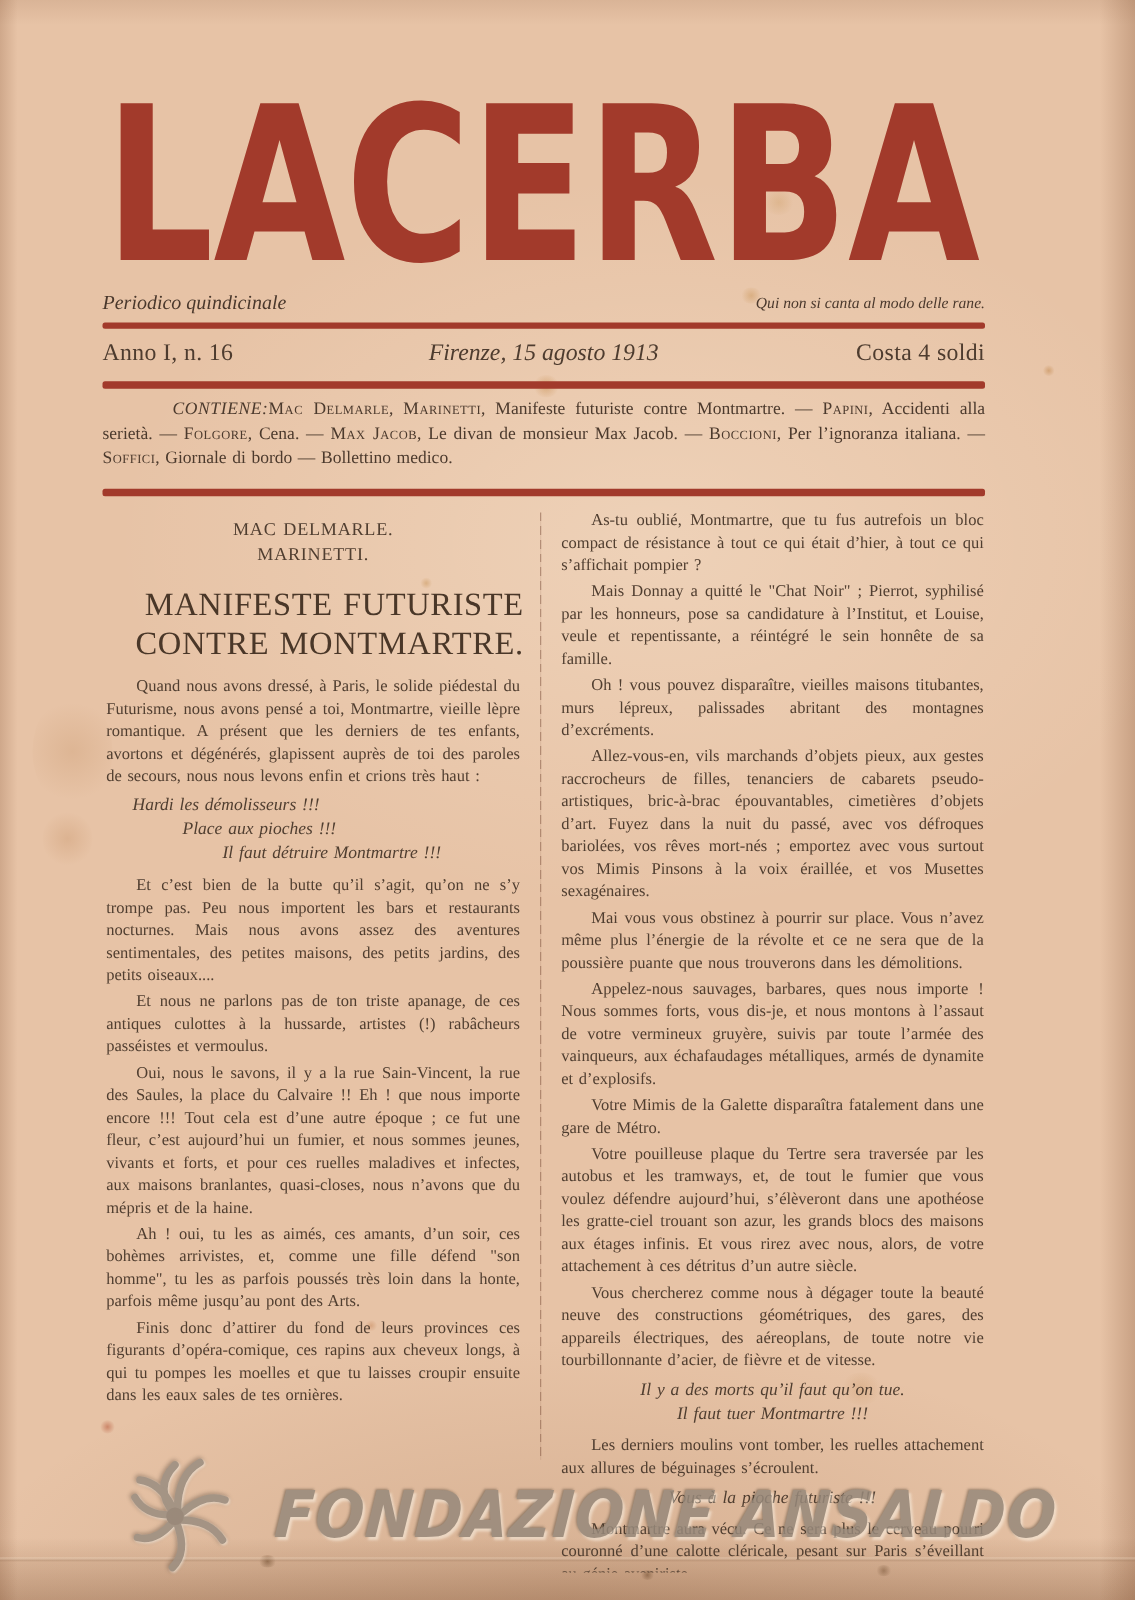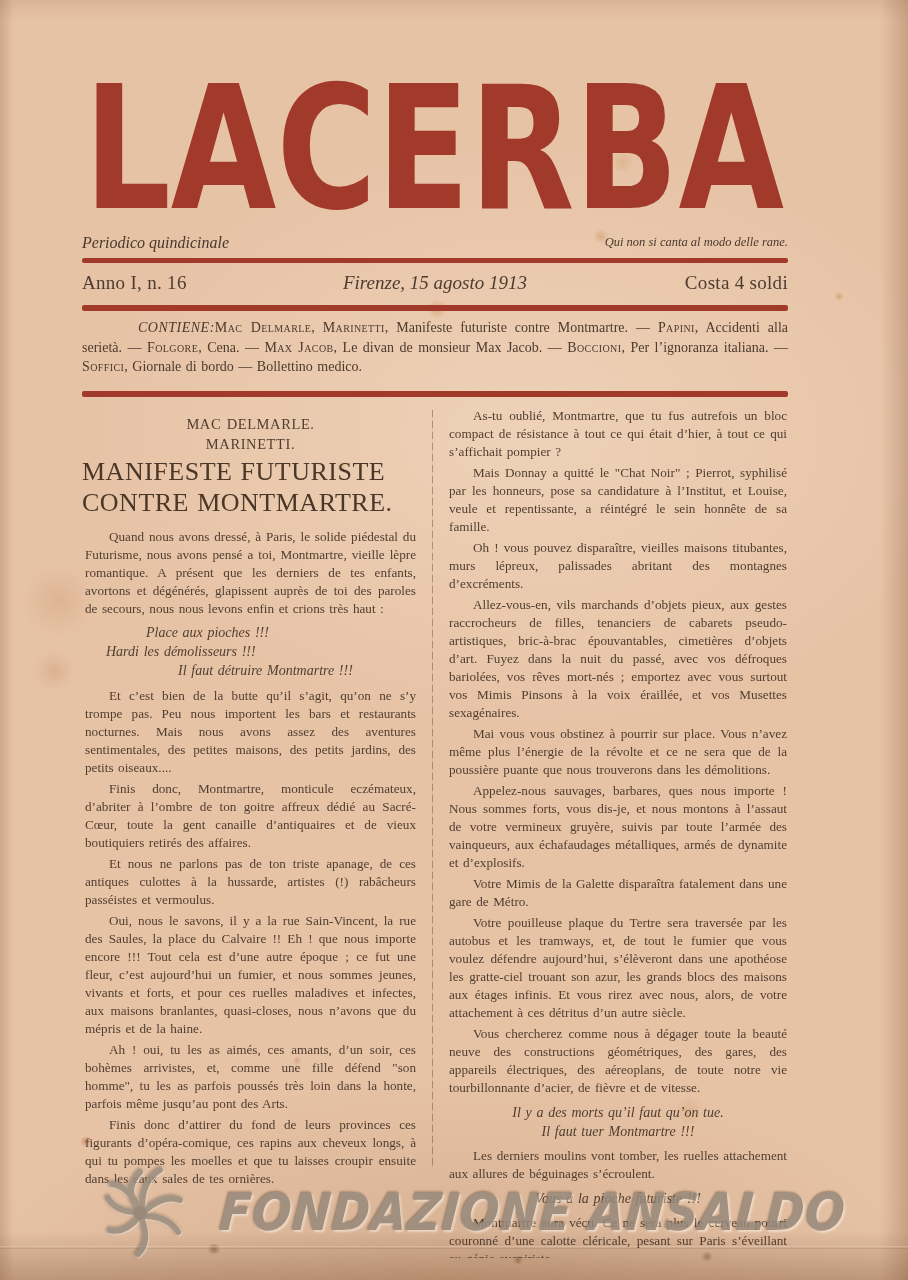--- a/index.html
+++ b/index.html
@@ -35,22 +35,22 @@
   .sc{font-variant:small-caps;letter-spacing:.4px;}
   .rule-3{margin-top:6px;height:6px;}
   
   .columns{position:absolute;left:82px;right:118px;top:404px;bottom:22px;display:flex;overflow:hidden;}
   .col{font-size:13.2px;line-height:18px;text-align:justify;word-spacing:1.2px;color:#503e30;}
   .col-left{flex:0 0 337px;padding-top:10px;}
   .divider{flex:0 0 1px;margin:6px 13px 90px 13px;
     background:repeating-linear-gradient(to bottom, rgba(110,64,44,.45) 0 7px, rgba(110,64,44,.10) 7px 11px);}
   .col-right{flex:1;}
   .authors{font-size:14.5px;line-height:20px;letter-spacing:.6px;text-align:center;}
-  .headline{margin:2px auto 10px auto;font-size:26px;line-height:31px;font-weight:normal;
-    text-align:left;letter-spacing:.5px;color:#4a3728;}
+  .headline{margin:14px auto 10px auto;font-size:26px;line-height:31px;font-weight:normal;
+    text-align:right;letter-spacing:.5px;color:#4a3728;}
   .para{margin:3px;text-indent:24px;}
   .shout{font-style:italic;font-size:14px;line-height:19px;margin:5px 0 7px 0;}
   .shout-left .shout-line.indent-0{padding-left:24px;}
   .shout-left .shout-line.indent-1{padding-left:64px;}
   .shout-left .shout-line.indent-2{padding-left:96px;}
   .shout-center{text-align:center;margin:6px 0;}
   
   .watermark{position:absolute;left:102px;top:1158px;width:706px;height:108px;
     display:flex;align-items:center;opacity:.85;pointer-events:none;}
   .wm-logo{flex:0 0 100px;height:104px;
@@ -121,26 +121,25 @@
   <main class="columns">
     <div class="col col-left">
       <div class="authors">
         <div>MAC DELMARLE.</div>
         <div>MARINETTI.</div>
       </div>
       <h1 class="headline">MANIFESTE FUTURISTE CONTRE MONTMARTRE.</h1>
       <div class="blocks">
           <div class="para">Quand nous avons dressé, à Paris, le solide piédestal du Futurisme, nous avons pensé a toi, Montmartre, vieille lèpre romantique. A présent que les derniers de tes enfants, avortons et dégénérés, glapissent auprès de toi des paroles de secours, nous nous levons enfin et crions très haut :</div>
           <div class="shout shout-left">
+            <div class="shout-line indent-0">Hardi les démolisseurs !!!</div>
             <div class="shout-line indent-1">Place aux pioches !!!</div>
-            <div class="shout-line indent-0">Hardi les démolisseurs !!!</div>
             <div class="shout-line indent-2">Il faut détruire Montmartre !!!</div>
           </div>
           <div class="para">Et c’est bien de la butte qu’il s’agit, qu’on ne s’y trompe pas. Peu nous importent les bars et restaurants nocturnes. Mais nous avons assez des aventures sentimentales, des petites maisons, des petits jardins, des petits oiseaux....</div>
-          <div class="para">Finis donc, Montmartre, monticule eczémateux, d’abriter à l’ombre de ton goitre affreux dédié au Sacré-Cœur, toute la gent canaille d’antiquaires et de vieux boutiquiers retirés des affaires.</div>
           <div class="para">Et nous ne parlons pas de ton triste apanage, de ces antiques culottes à la hussarde, artistes (!) rabâcheurs passéistes et vermoulus.</div>
           <div class="para">Oui, nous le savons, il y a la rue Sain-Vincent, la rue des Saules, la place du Calvaire !! Eh ! que nous importe encore !!! Tout cela est d’une autre époque ; ce fut une fleur, c’est aujourd’hui un fumier, et nous sommes jeunes, vivants et forts, et pour ces ruelles maladives et infectes, aux maisons branlantes, quasi-closes, nous n’avons que du mépris et de la haine.</div>
           <div class="para">Ah ! oui, tu les as aimés, ces amants, d’un soir, ces bohèmes arrivistes, et, comme une fille défend "son homme", tu les as parfois poussés très loin dans la honte, parfois même jusqu’au pont des Arts.</div>
           <div class="para">Finis donc d’attirer du fond de leurs provinces ces figurants d’opéra-comique, ces rapins aux cheveux longs, à qui tu pompes les moelles et que tu laisses croupir ensuite dans les eaux sales de tes ornières.</div>
         </div>
     </div>
     <div class="divider"></div>
     <div class="col col-right">
       <div class="blocks">
           <div class="para">As-tu oublié, Montmartre, que tu fus autrefois un bloc compact de résistance à tout ce qui était d’hier, à tout ce qui s’affichait pompier ?</div>

